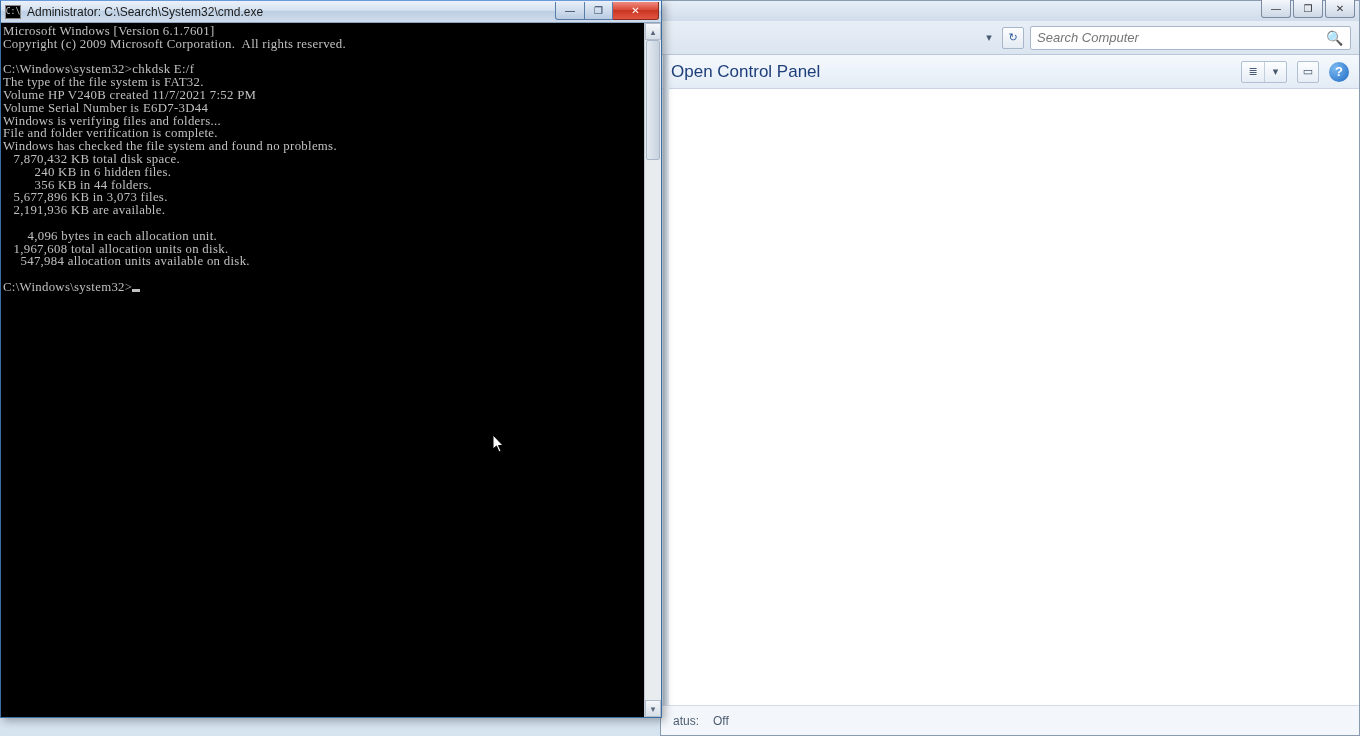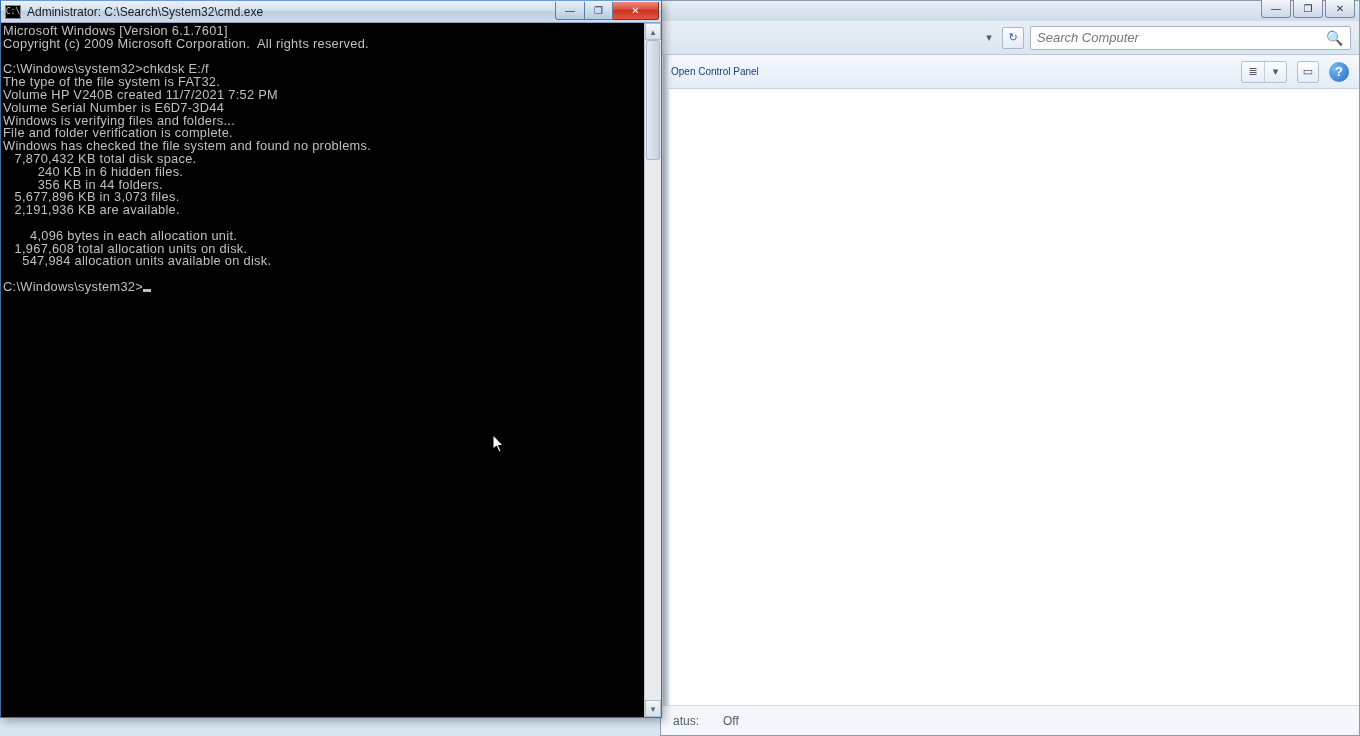--- a/index.html
+++ b/index.html
@@ -82,21 +82,21 @@
   .explorer-toolbar {
     height: 34px;
     background: linear-gradient(#f5f9fd,#e3ecf6);
     border-bottom: 1px solid #c8d4e2;
     display:flex; align-items:center;
     padding: 0 10px;
     gap: 14px;
   }
   .toolbar-link {
     color: #1e3e79;
-    font-size: 10px;
+    font-size: 17px;
     cursor: default;
     text-align: right;
   }
   .toolbar-right {
     margin-left:auto;
     display:flex;align-items:center;gap:10px;
   }
   .view-combo {
     display:flex;align-items:center;
     border:1px solid #b0bfd1;
@@ -136,21 +136,21 @@
   }
 
   .explorer-status {
     height: 30px;
     border-top: 1px solid #d2dbe6;
     background:#f3f7fb;
     display:flex;align-items:center;
     padding: 0 12px;
     font-size: 12px;
     color:#4d5c70;
-    gap: 24px;
+    gap: 14px;
   }
 
   
   .cmd {
     position: absolute;
     left: 0; top: 0;
     width: 662px; height: 718px;
     background: #000;
     border: 1px solid #3a6ea5;
     border-top: 1px solid #6a9bd8;
@@ -193,21 +193,21 @@
 
   .cmd-body {
     flex:1;
     display:flex;
     position:relative;
   }
   .cmd-console {
     flex:1;
     background:#000;
     color:#c0c0c0;
-    font-family: Liberation Sans, sans-serif;
+    font-family: Liberation Serif, serif;
     font-size: 12.8px;
     line-height: 1.0;
     padding: 2px 0 16px 2px;
     white-space: pre;
     letter-spacing: 0.3px;
     overflow:hidden;
   }
   .cmd-console .cursor {
     display:inline-block;width:8px;height:3px;
     background:#c0c0c0;vertical-align:baseline;

